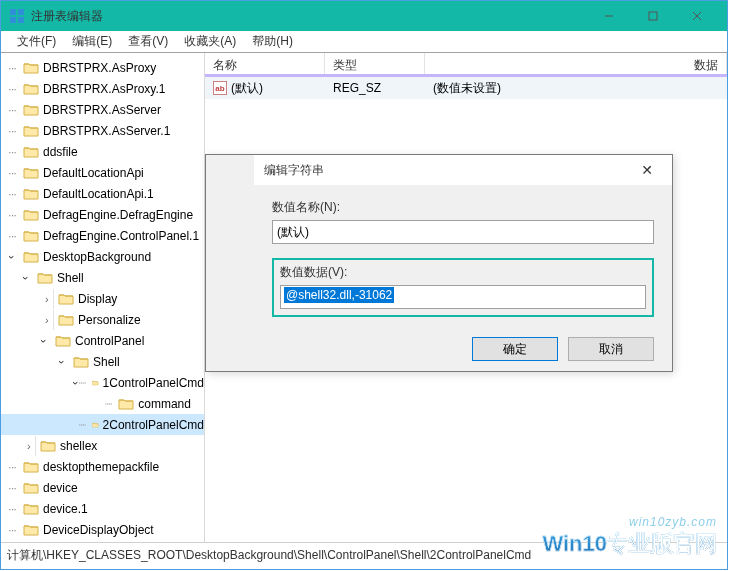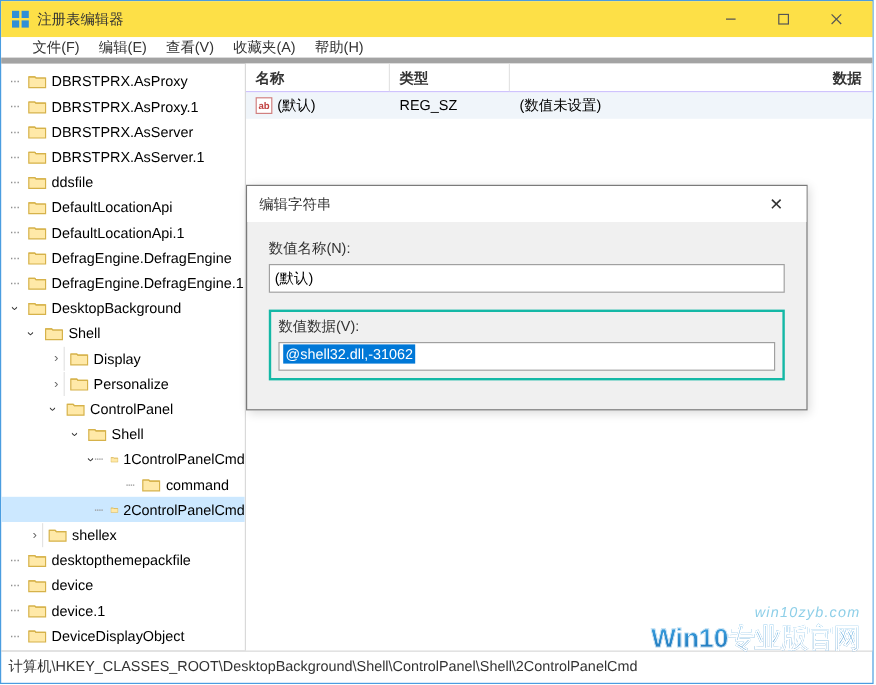--- a/index.html
+++ b/index.html
@@ -1,73 +1,73 @@
 <!DOCTYPE html>
 <html><head>
   <meta charset="utf-8">
   <style>
     * { box-sizing: border-box; margin: 0; padding: 0; font-family: "Microsoft YaHei", "Segoe UI", sans-serif; font-size: 12px; }
     body { width: 730px; height: 571px; background: #fff; overflow: hidden; position: relative; }
     .window { width: 728px; height: 570px; border: 1px solid #4a9de0; position: relative; background: #fff; }
-    .titlebar { height: 30px; background: #fde047; display: flex; align-items: center; padding: 0 8px; }
+    .titlebar { height: 30px; background: #14b8a6; display: flex; align-items: center; padding: 0 8px; }
     .app-icon { width: 16px; height: 16px; margin-right: 6px; }
     .title-text { flex: 1; color: #333; }
     .win-controls { display: flex; gap: 0; }
     .win-btn { width: 44px; height: 28px; display: flex; align-items: center; justify-content: center; color: #7a7a7a; }
-    .menubar { height: 22px; background: #fff; display: flex; align-items: center; padding: 0 18px; border-bottom: 5px solid #a3a3a3; }
+    .menubar { height: 22px; background: #fff; display: flex; align-items: center; padding: 0 8px; border-bottom: 1px solid #a3a3a3; }
     .menu-item { padding: 2px 8px; color: #333; }
     .content { display: flex; height: 489px; }
     .tree-pane { width: 204px; border-right: 1px solid #d9d9d9; overflow: hidden; padding-top: 4px; }
     .tree { list-style: none; }
     .tree li { white-space: nowrap; }
     .row { display: flex; align-items: center; height: 21px; padding-left: 4px; }
     .exp { width: 14px; text-align: center; color: #555; font-size: 11px; cursor: default; }
     .exp.dots::before { content: "···"; color: #888; letter-spacing: -1px; }
     .exp.col::before { content: "›"; display: inline-block; color: #666; }
     .exp.exp2::before { content: "›"; display: inline-block; transform: rotate(90deg); color: #333; }
     .folder { width: 16px; height: 14px; margin: 0 4px; }
     .label { color: #000; }
     .row.selected { background: #cce8ff; }
     .row.selected .label { }
     .indent1 { padding-left: 18px; }
     .indent2 { padding-left: 36px; text-align: right; }
     .indent3 { padding-left: 54px; }
     .indent4 { padding-left: 72px; }
     .indent5 { padding-left: 90px; }
     .list-pane { flex: 1; position: relative; background: #fff; }
-    .list-header { display: flex; height: 24px; border-bottom: 1px solid #c4b5fd; font-weight: bold; }
+    .list-header { display: flex; height: 24px; border-bottom: 3px solid #c4b5fd; }
     .col { padding: 4px 8px; color: #333; border-right: 1px solid #e3e3e3; }
     .col-name { width: 120px; }
     .col-type { width: 100px; }
     .col-data { flex: 1; text-align: right; }
     .list-row { display: flex; height: 22px; background: #f0f5fa; align-items: center; }
     .cell { padding: 0 8px; }
     .cell-name { width: 120px; display: flex; align-items: center; gap: 4px; }
     .cell-type { width: 100px; }
     .cell-data { flex: 1; }
     .str-icon { width: 14px; height: 14px; border: 1px solid #d08080; background: #fff; color: #c04040; font-size: 8px; display: flex; align-items: center; justify-content: center; font-weight: bold; }
-    .dialog { position: absolute; left: 0; top: 101px; width: 468px; border: 1px solid #7a7a7a; background: #f0f0f0; box-shadow: 2px 2px 8px rgba(0,0,0,0.15); }
+    .dialog { position: absolute; left: 0; top: 101px; width: 468px; border: 1px solid #7a7a7a; background: #f0f0f0; box-shadow: 2px 2px 8px rgba(0,0,0,0.15); padding-left: 48px; }
     .dlg-title { height: 30px; background: #fff; display: flex; align-items: center; padding: 0 10px; }
     .dlg-title-text { flex: 1; color: #333; }
     .dlg-close { width: 30px; text-align: center; color: #333; font-size: 14px; }
     .dlg-body { padding: 14px 18px 10px; }
     .dlg-body .fld-label { color: #333; margin-bottom: 4px; }
     .dlg-body input { width: 100%; height: 24px; border: 1px solid #a0a0a0; padding: 0 4px; background: #fff; margin-bottom: 14px; font-size: 12px; }
     .dlg-body .red-box { border: 2px solid #14b8a6; padding: 2px 6px 6px; margin-bottom: 14px; }
     .dlg-body .red-box .fld-label { margin-top: 2px; margin-bottom: 4px; }
     .dlg-body .red-box input { margin-bottom: 0; }
     .sel-input { color: #fff; }
     .sel-input::selection { background: #0078d7; color: #fff; }
     .input-wrap { position: relative; }
     .input-overlay { position: absolute; left: 4px; top: 2px; padding: 1px 2px; background: #0078d7; color: #fff; pointer-events: none; }
     .dlg-buttons { display: flex; justify-content: flex-end; gap: 10px; padding-top: 6px; }
     .dlg-btn { width: 86px; height: 24px; border: 1px solid #adadad; background: #e1e1e1; text-align: center; line-height: 22px; }
     .dlg-btn.primary { border-color: #0078d7; }
     .statusbar { height: 26px; border-top: 1px solid #d0d0d0; display: flex; align-items: center; padding: 0 6px; color: #333; font-size: 11px; }
-    .watermark { position: absolute; right: 10px; bottom: 22px; pointer-events: none; }
+    .watermark { position: absolute; right: 10px; bottom: 10px; pointer-events: none; }
     .wm-url { color: #8ecfe8; font-size: 12px; font-style: italic; letter-spacing: 1px; text-align: right; }
     .wm-main { font-size: 22px; font-weight: bold; background: linear-gradient(#3fa9e8,#1c6fb3); -webkit-background-clip: text; color: transparent; -webkit-text-stroke: 0.5px #fff; }
     .dash { color: #999; margin-right: 2px; }
   </style>
 </head>
 <body>
 
 <div class="window">
   <div class="titlebar">
     <svg class="app-icon" viewBox="0 0 16 16">
@@ -186,21 +186,21 @@
               <span class="label">DefragEngine.DefragEngine</span>
             </div>
           </li>
           <li>
             <div class="row indent0">
               <span class="exp dots"></span>
               <svg class="folder" viewBox="0 0 16 14">
                 <path d="M1 3 L1 12 L15 12 L15 4 L7 4 L6 3 Z" fill="#ffe9a8" stroke="#d6b24a"></path>
                 <path d="M1 3 L6 3 L7 4 L15 4" fill="none" stroke="#d6b24a"></path>
               </svg>
-              <span class="label">DefragEngine.DefragEngine.1</span>
+              <span class="label">DefragEngine.ControlPanel.1</span>
             </div>
           </li>
           <li>
             <div class="row indent0">
               <span class="exp exp2"></span>
               <svg class="folder" viewBox="0 0 16 14">
                 <path d="M1 3 L1 12 L15 12 L15 4 L7 4 L6 3 Z" fill="#ffe9a8" stroke="#d6b24a"></path>
                 <path d="M1 3 L6 3 L7 4 L15 4" fill="none" stroke="#d6b24a"></path>
               </svg>
               <span class="label">DesktopBackground</span>
@@ -369,20 +369,24 @@
         <div class="dlg-body">
           <div class="fld-label">数值名称(N):</div>
           <input type="text" value="(默认)" style="">
           <div class="red-box">
             <div class="fld-label">数值数据(V):</div>
             <div class="input-wrap">
               <input type="text" class="sel-input" value="@shell32.dll,-31062" style="">
               <span class="input-overlay">@shell32.dll,-31062</span>
             </div>
           </div>
+          <div class="dlg-buttons">
+            <div class="dlg-btn primary">确定</div>
+            <div class="dlg-btn">取消</div>
+          </div>
         </div>
       </div>
     </div>
   </div>
   <div class="statusbar">
     <span>计算机\HKEY_CLASSES_ROOT\DesktopBackground\Shell\ControlPanel\Shell\2ControlPanelCmd</span>
   </div>
 
   <div class="watermark">
     <div class="wm-url">win10zyb.com</div>

